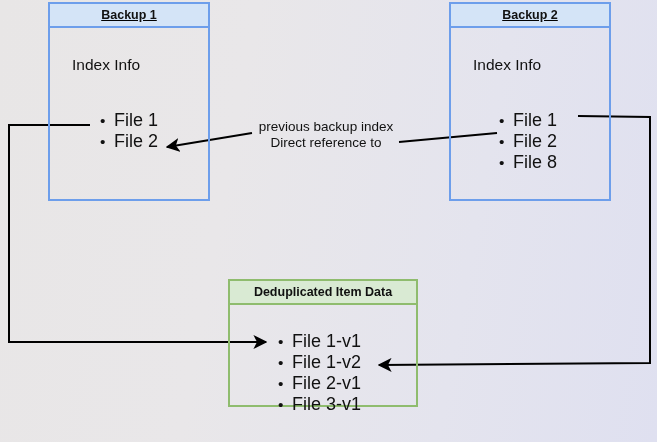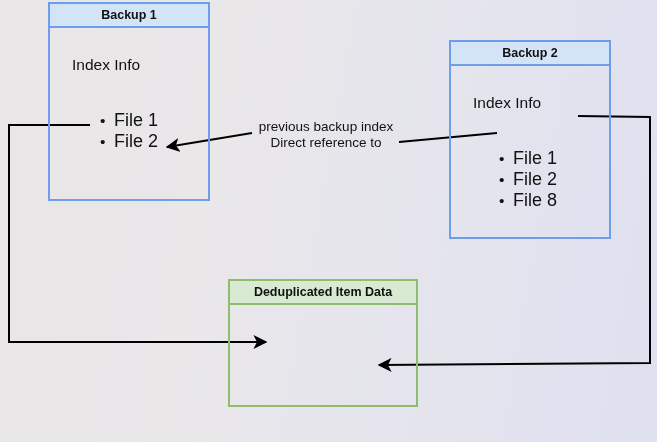--- a/index.html
+++ b/index.html
@@ -41,20 +41,21 @@
     color: #111111;
   }
   .node-body {
     position: relative;
     box-sizing: border-box;
     height: calc(100% - 24px);
   }
   
   .node.blue {
     border: 2px solid #6d9eeb;
+    text-decoration: underline;
   }
   .node.blue .node-header {
     background: #d4e4f7;
     border-bottom: 2px solid #6d9eeb;
   }
   .node.blue .node-body {
     background: transparent;
     padding-left: 21px;
   }
   
@@ -136,34 +137,42 @@
     <div class="node-header">Backup 1</div>
     <div class="node-body">
       <div class="index-label">Index Info</div>
       <ul class="items" id="backup1-items">
         <li>File 1</li>
         <li>File 2</li>
       </ul>
     </div>
   </div>
 
-  <div class="node blue" style="left:449px; top:2px; width:162px; height:199px;margin-top:38px;">
+  <div class="node blue" style="left:449px; top:2px; width:162px; height:199px;">
     <div class="node-header">Backup 2</div>
     <div class="node-body">
       <div class="index-label">Index Info</div>
       <ul class="items" id="backup2-items">
         <li>File 1</li>
         <li>File 2</li>
         <li>File 8</li>
       </ul>
     </div>
   </div>
 
   <div class="node green" style="left:228px; top:279px; width:190px; height:128px;">
     <div class="node-header">Deduplicated Item Data</div>
+    <div class="node-body">
+      <ul class="items" id="dedup-items">
+        <li>File 1-v1</li>
+        <li>File 1-v2</li>
+        <li>File 2-v1</li>
+        <li>File 3-v1</li>
+      </ul>
+    </div>
   </div>
 
   <div class="center-label">
     <span>previous backup index</span>
     <span>Direct reference to</span>
   </div>
 
 </div>
 
 </body></html>

